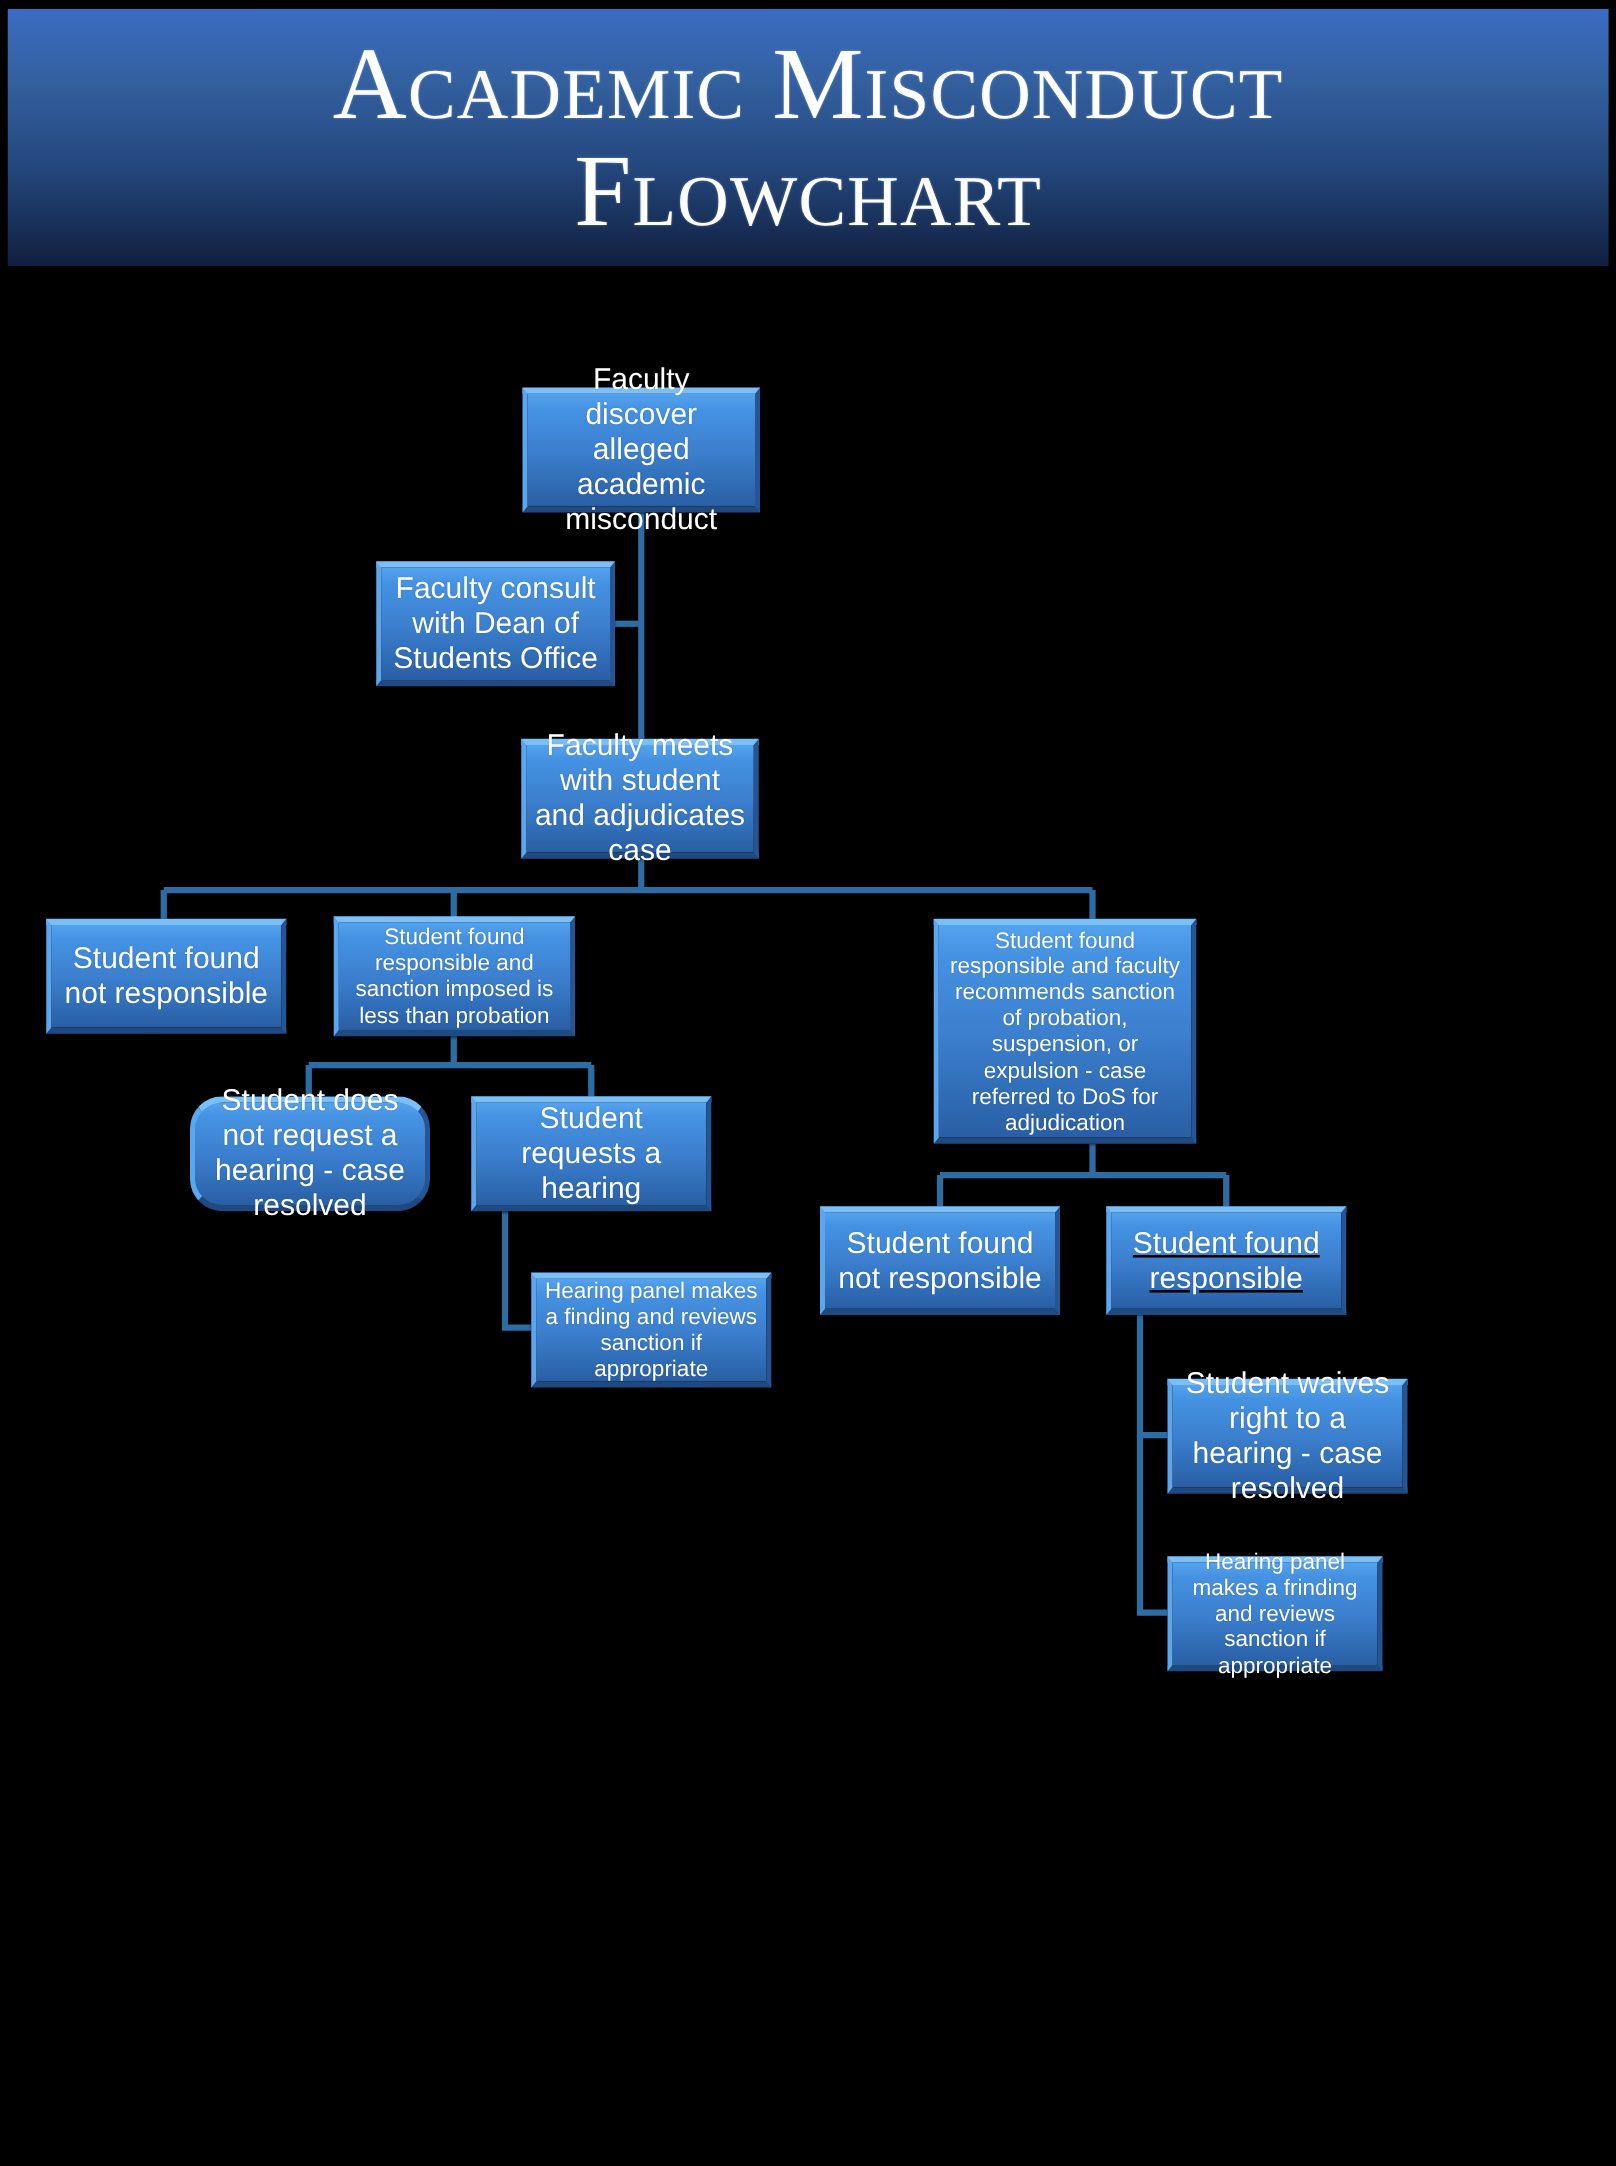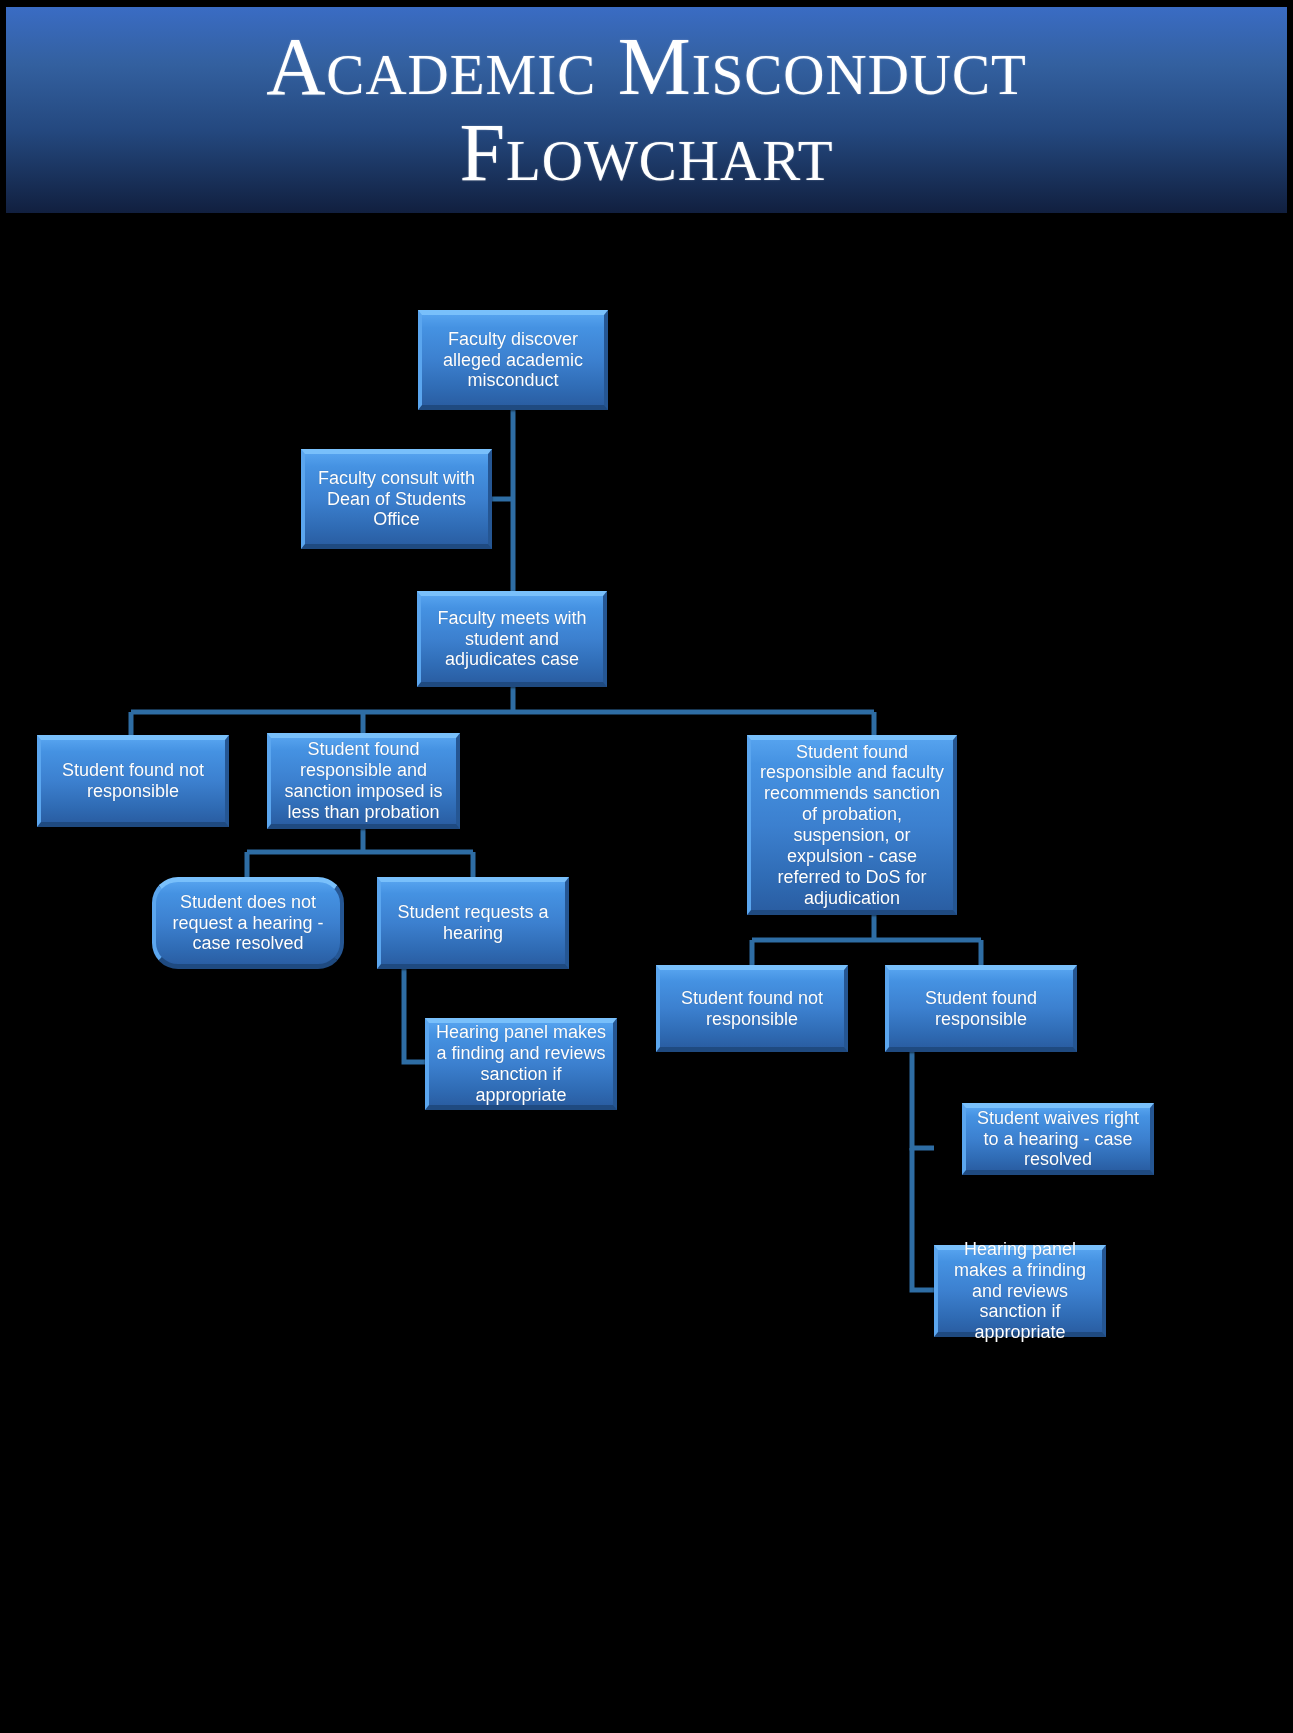--- a/index.html
+++ b/index.html
@@ -66,21 +66,21 @@
     border-bottom: 5px solid #1f4a80;
     display: flex;
     align-items: center;
     justify-content: center;
     padding: 2px 6px;
     box-shadow: 0 1px 2px rgba(0,0,0,0.55);
   }
   .node .node-text {
     color: #ffffff;
     font-family: "Liberation Sans", sans-serif;
-    font-size: 18px;
+    font-size: 24px;
     line-height: 1.16;
     text-align: center;
     width: 100%;
     text-shadow: 0 0 1px rgba(0,0,0,0.25);
   }
   .node.small-text .node-text { font-size: 18px; }
 </style>
 </head>
 <body>
 
@@ -154,25 +154,25 @@
   </div>
 
   <div class="node small-text" style="left:425px; top:1018px; width:192px; height:92px;">
     <span class="node-text">Hearing panel makes a finding and reviews sanction if appropriate</span>
   </div>
 
   <div class="node" style="left:656px; top:965px; width:192px; height:87px;">
     <span class="node-text">Student found not responsible</span>
   </div>
 
-  <div class="node" style="left:885px; top:965px; width:192px; height:87px;">
+  <div class="node" style="left:885px; top:965px; width:192px; height:87px;text-decoration:underline;">
     <span class="node-text">Student found responsible</span>
   </div>
 
-  <div class="node" style="left:934px; top:1103px; width:192px; height:72px;margin-left:28px;">
+  <div class="node" style="left:934px; top:1103px; width:192px; height:92px;">
     <span class="node-text">Student waives right to a hearing - case resolved</span>
   </div>
 
   <div class="node small-text" style="left:934px; top:1245px; width:172px; height:92px;">
     <span class="node-text">Hearing panel makes a frinding and reviews sanction if appropriate</span>
   </div>
 
 </div>
 
 </body></html>

